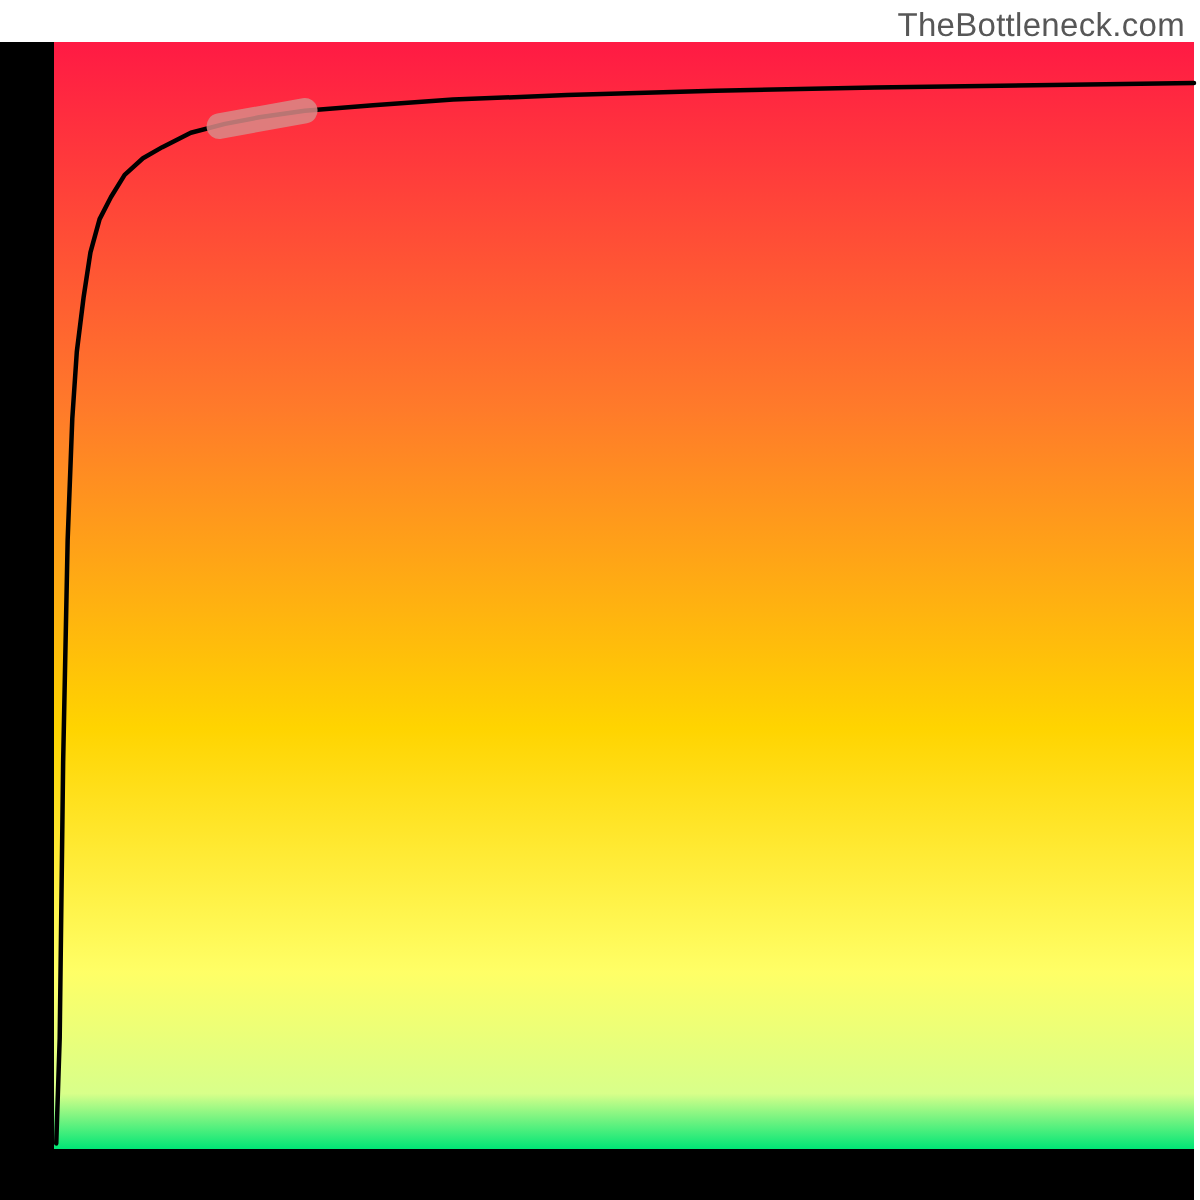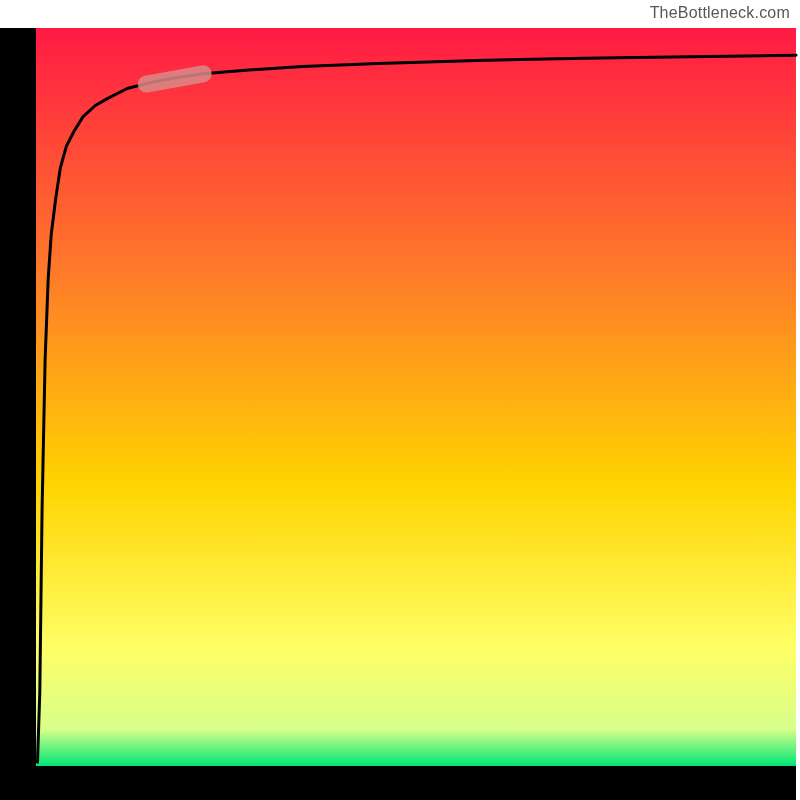--- a/index.html
+++ b/index.html
@@ -7,21 +7,21 @@
   .stage {
     position: relative;
     width: 800px;
     height: 800px;
   }
   .watermark {
     position: absolute;
     top: 4px;
     right: 10px;
     font-family: Arial, Helvetica, sans-serif;
-    font-size: 16px;
+    font-size: 22px;
     color: #575757;
     letter-spacing: 0.2px;
   }
   svg { display: block; }
 </style>
 </head>
 <body>
 
 <div class="stage">
   <svg width="800" height="800" viewBox="0 0 800 800" xmlns="http://www.w3.org/2000/svg">

